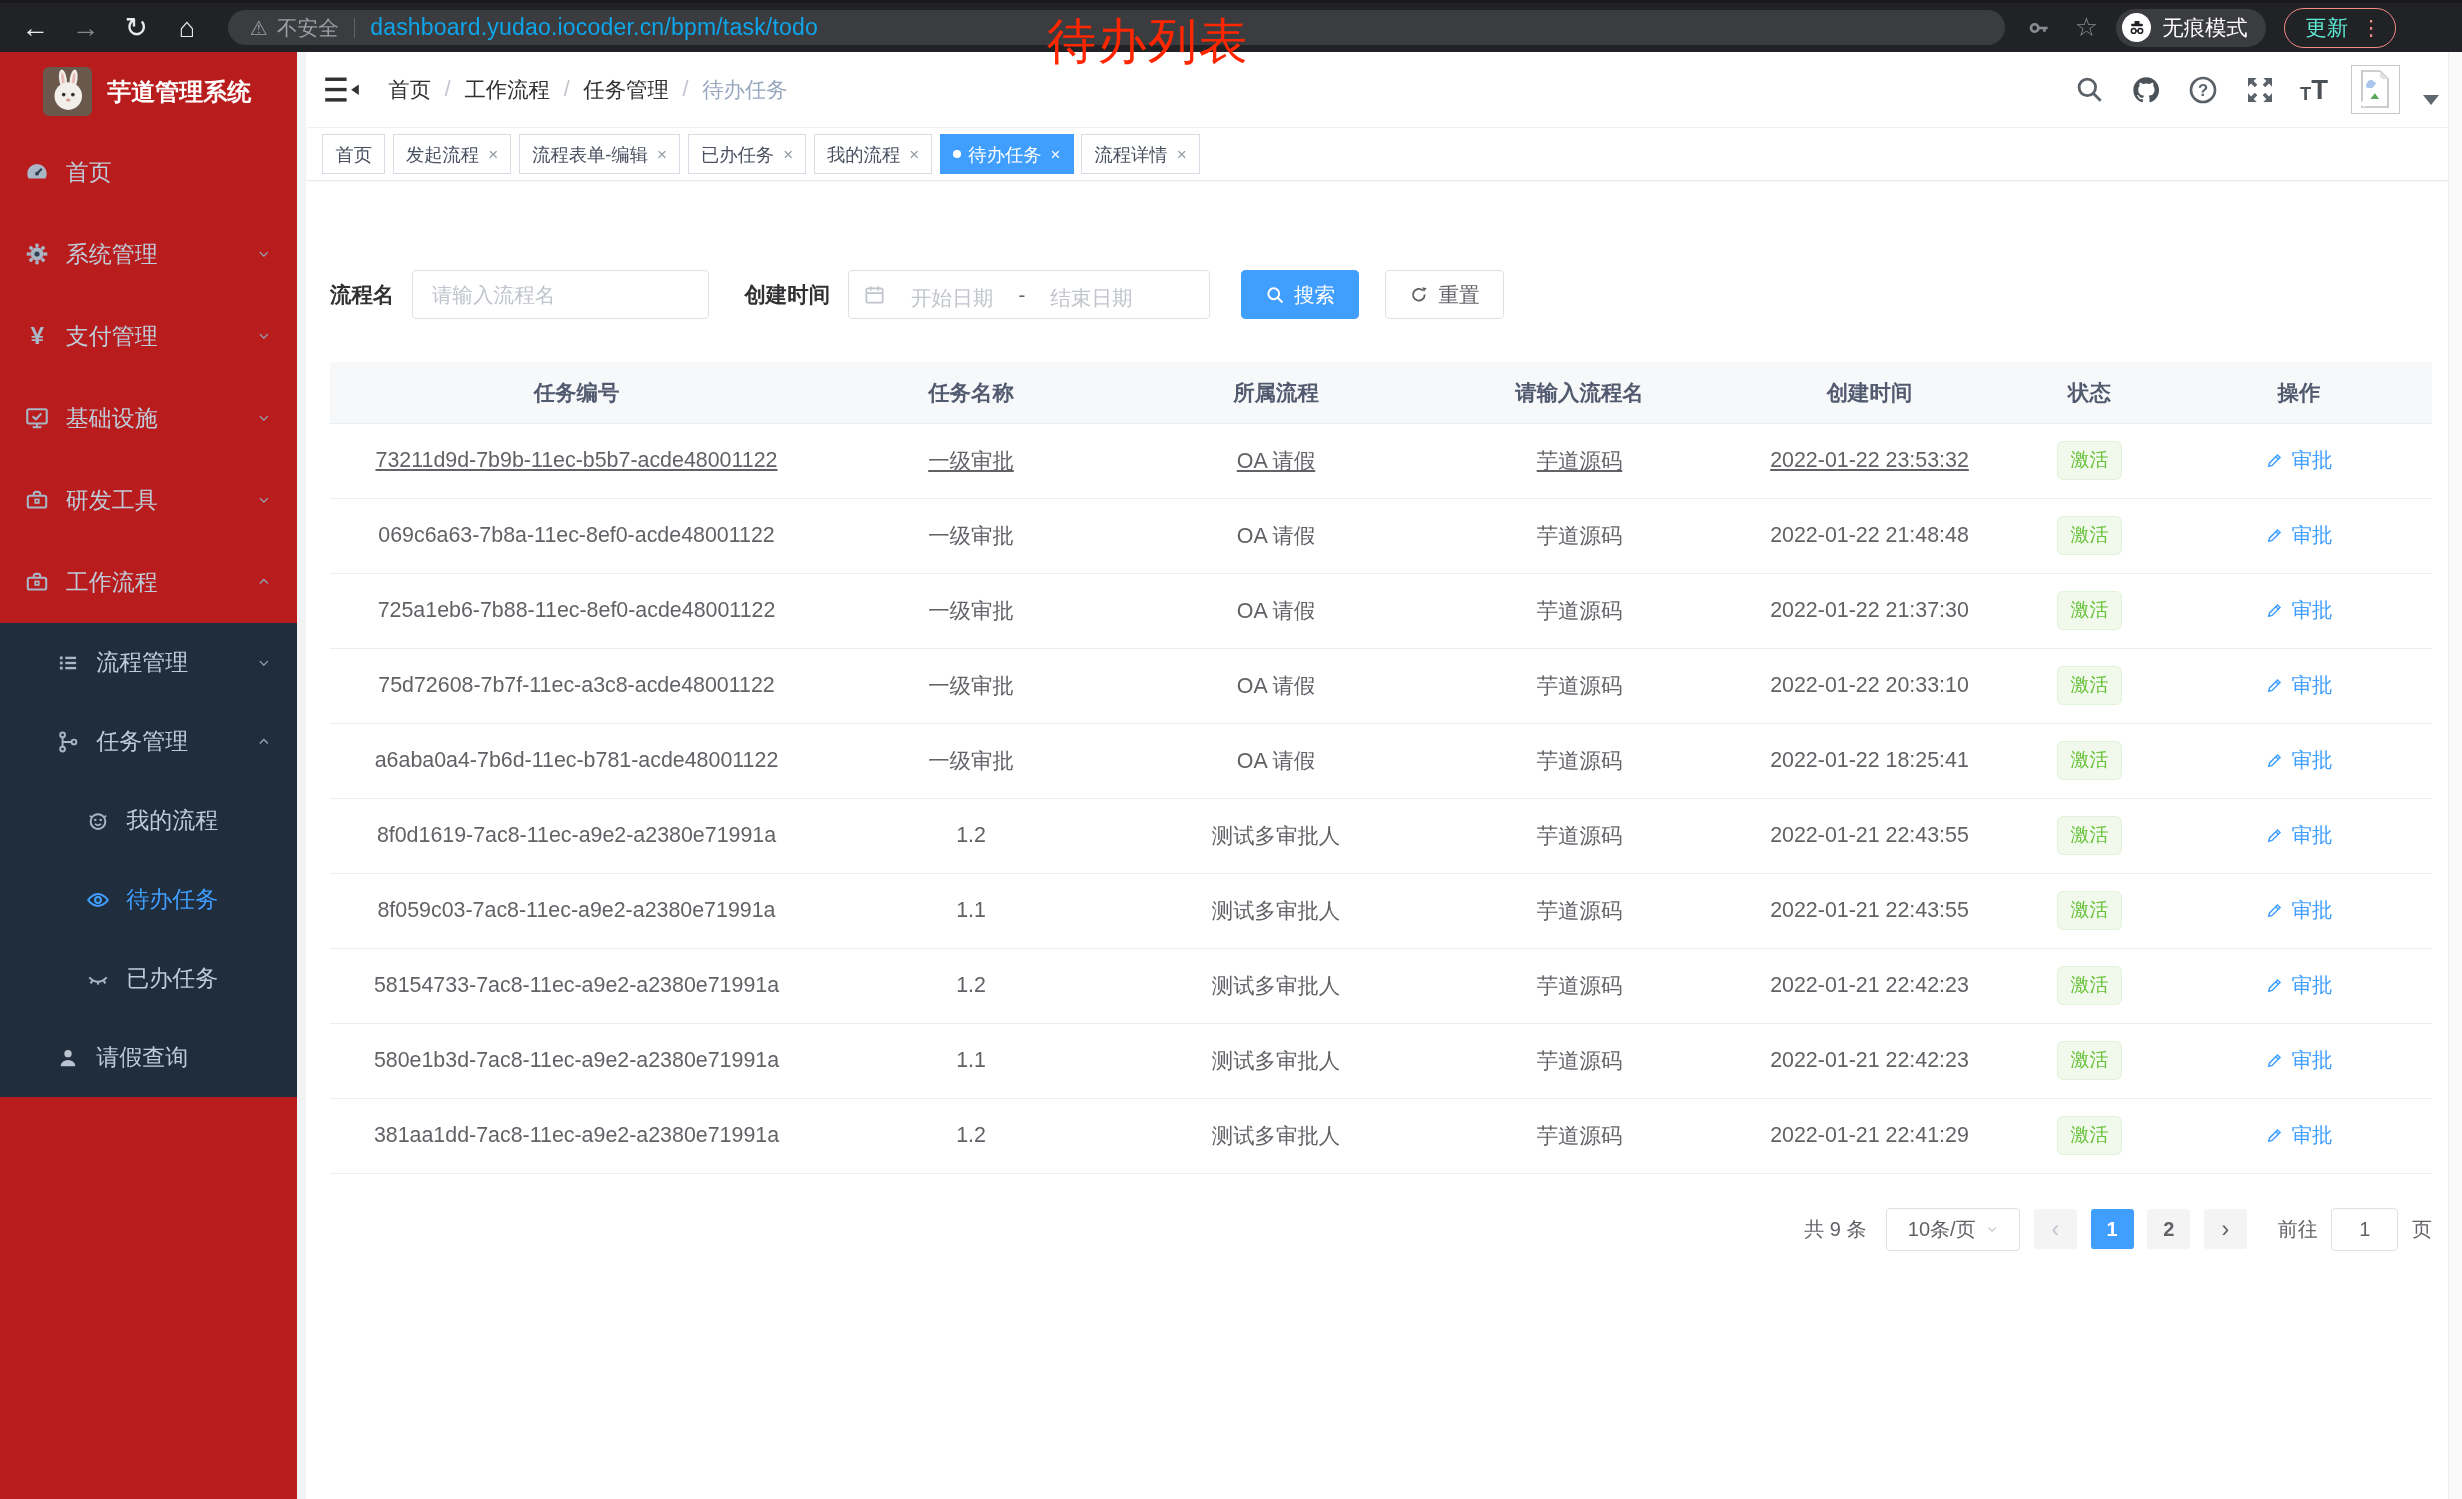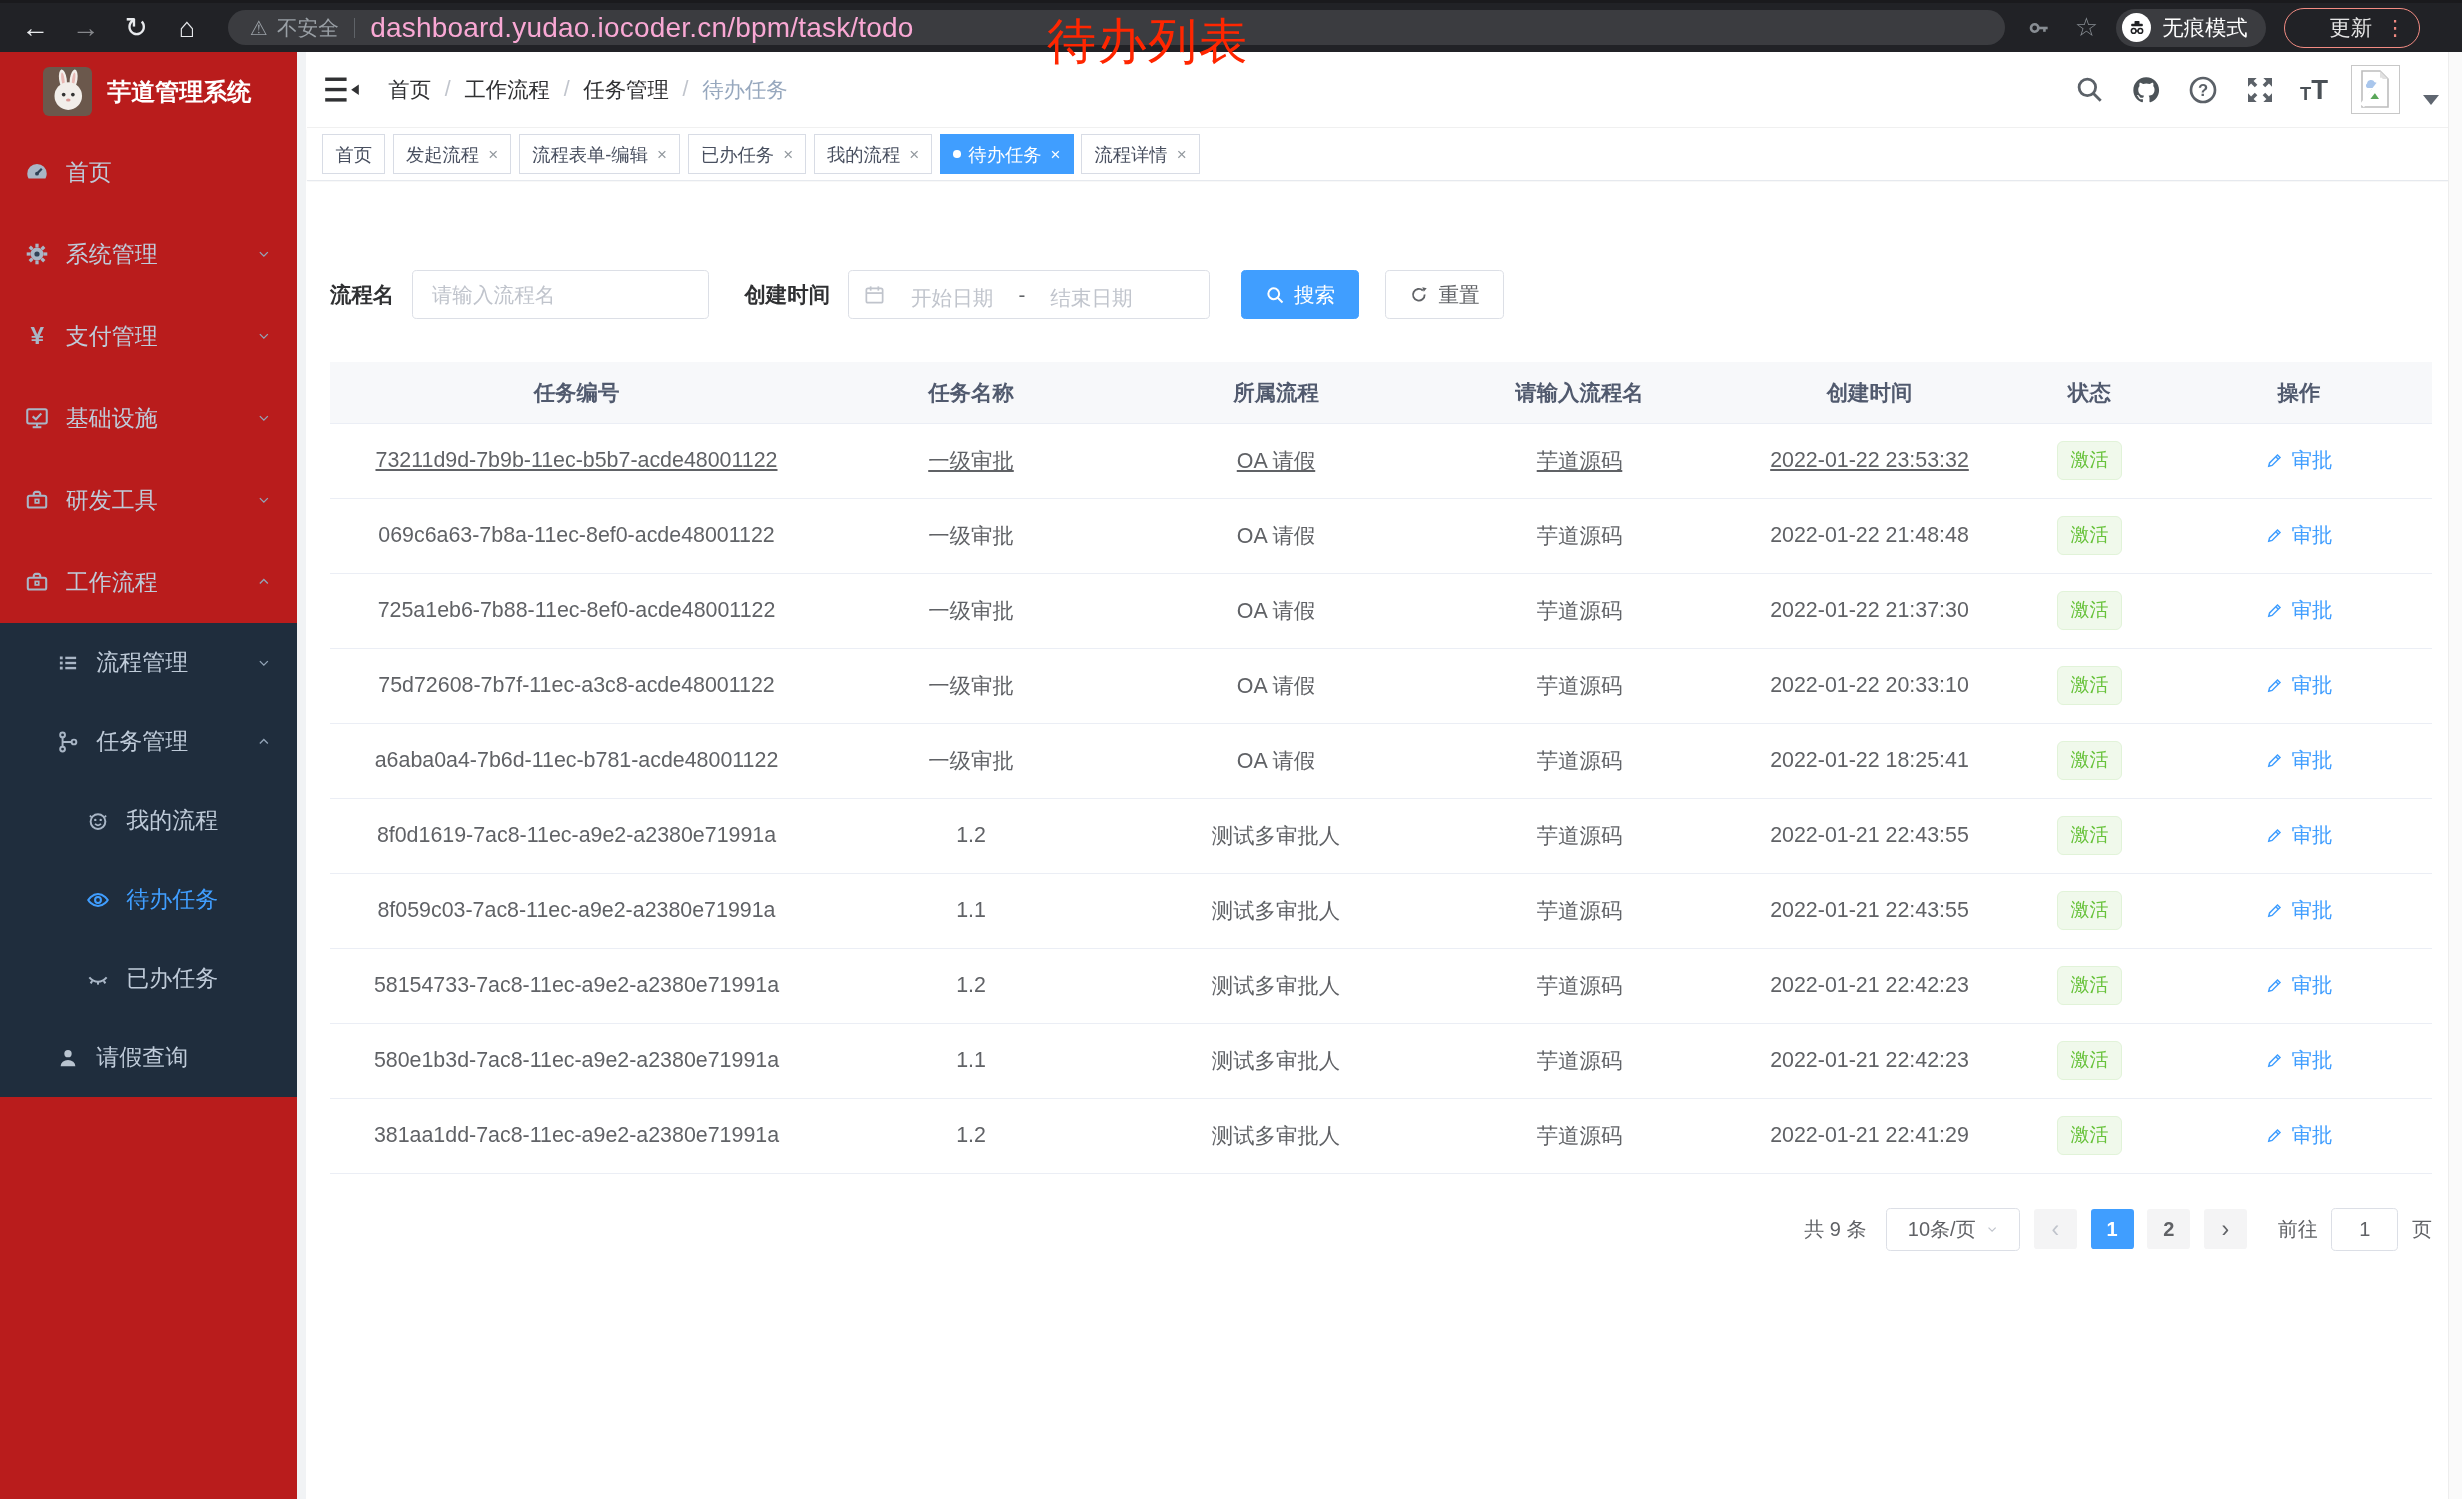--- a/index.html
+++ b/index.html
@@ -10,32 +10,32 @@
   .browser-bar { position:absolute; top:0; left:0; width:2462px; height:52px;
     background:#212226; border-top:3.8px solid #1a1a1d; display:flex; align-items:center; z-index:5; }
   .nav-btn { font-size:27.5px; color:#e8eaed; width:43px; text-align:center; cursor:pointer; }
   .nav-btn.dim { color:#85878b; }
   .nav-cluster { display:flex; align-items:center; gap:7.6px; margin-left:13.7px; }
   .addr-bar { height:35px; background:#3b3c40; border-radius:18.3px; margin-left:20px;
     width:1777px; display:flex; align-items:center; padding:0 21.4px; }
   .addr-warn { color:#9aa0a6; font-size:20px; margin-right:9.2px; }
   .addr-sec { color:#9aa0a6; font-size:20.6px; }
   .addr-div { width:0.8px; height:20px; background:#5f6368; margin:0 15.3px; }
-  .addr-url { color:#f9a8d4; font-size:28px; letter-spacing:0.2px; }
+  .addr-url { color:#0ea5e9; font-size:23px; letter-spacing:0.2px; }
   .bar-right { display:flex; align-items:center; margin-left:17px; gap:18.3px; }
   .icon-key svg, .icon-star { opacity:.85; }
   .icon-star { color:#9aa0a6; font-size:26px; }
   .incog-chip { height:38px; background:#3b3c40; border-radius:19px; display:flex;
     align-items:center; gap:10.7px; padding:0 18.3px 0 6.1px; }
   .incog-circle { width:29px; height:29px; border-radius:50%; background:#fff;
     display:flex; align-items:center; justify-content:center; }
   .incog-label { color:#fff; font-size:21.4px; }
   .update-chip { height:40px; border:1.5px solid #f28b82; border-radius:20px; display:flex;
     align-items:center; gap:12.2px; padding:0 13.7px 0 20px; margin-right:10.7px; }
-  .update-label { color:#e5e5e5; font-size:21.4px;margin-left:24px; }
+  .update-label { color:#5eead4; font-size:21.4px; }
   .update-dots { color:#f28b82; font-size:21.4px; letter-spacing:0; }
 
   
   .annotation { position:absolute; left:1047px; top:9.2px; font-size:49px; color:#ff2600;
     z-index:50; font-weight:500; letter-spacing:1.5px; }
 
   
   .app { position:absolute; top:52px; left:0; right:0; bottom:0; }
   .sidebar { position:absolute; left:0; top:0; bottom:0; width:297px; background:#b91c1c; overflow:hidden; }
   .side-scroll { position:absolute; left:297px; top:0; bottom:0; width:9.2px; background:#f1f3f5; }

